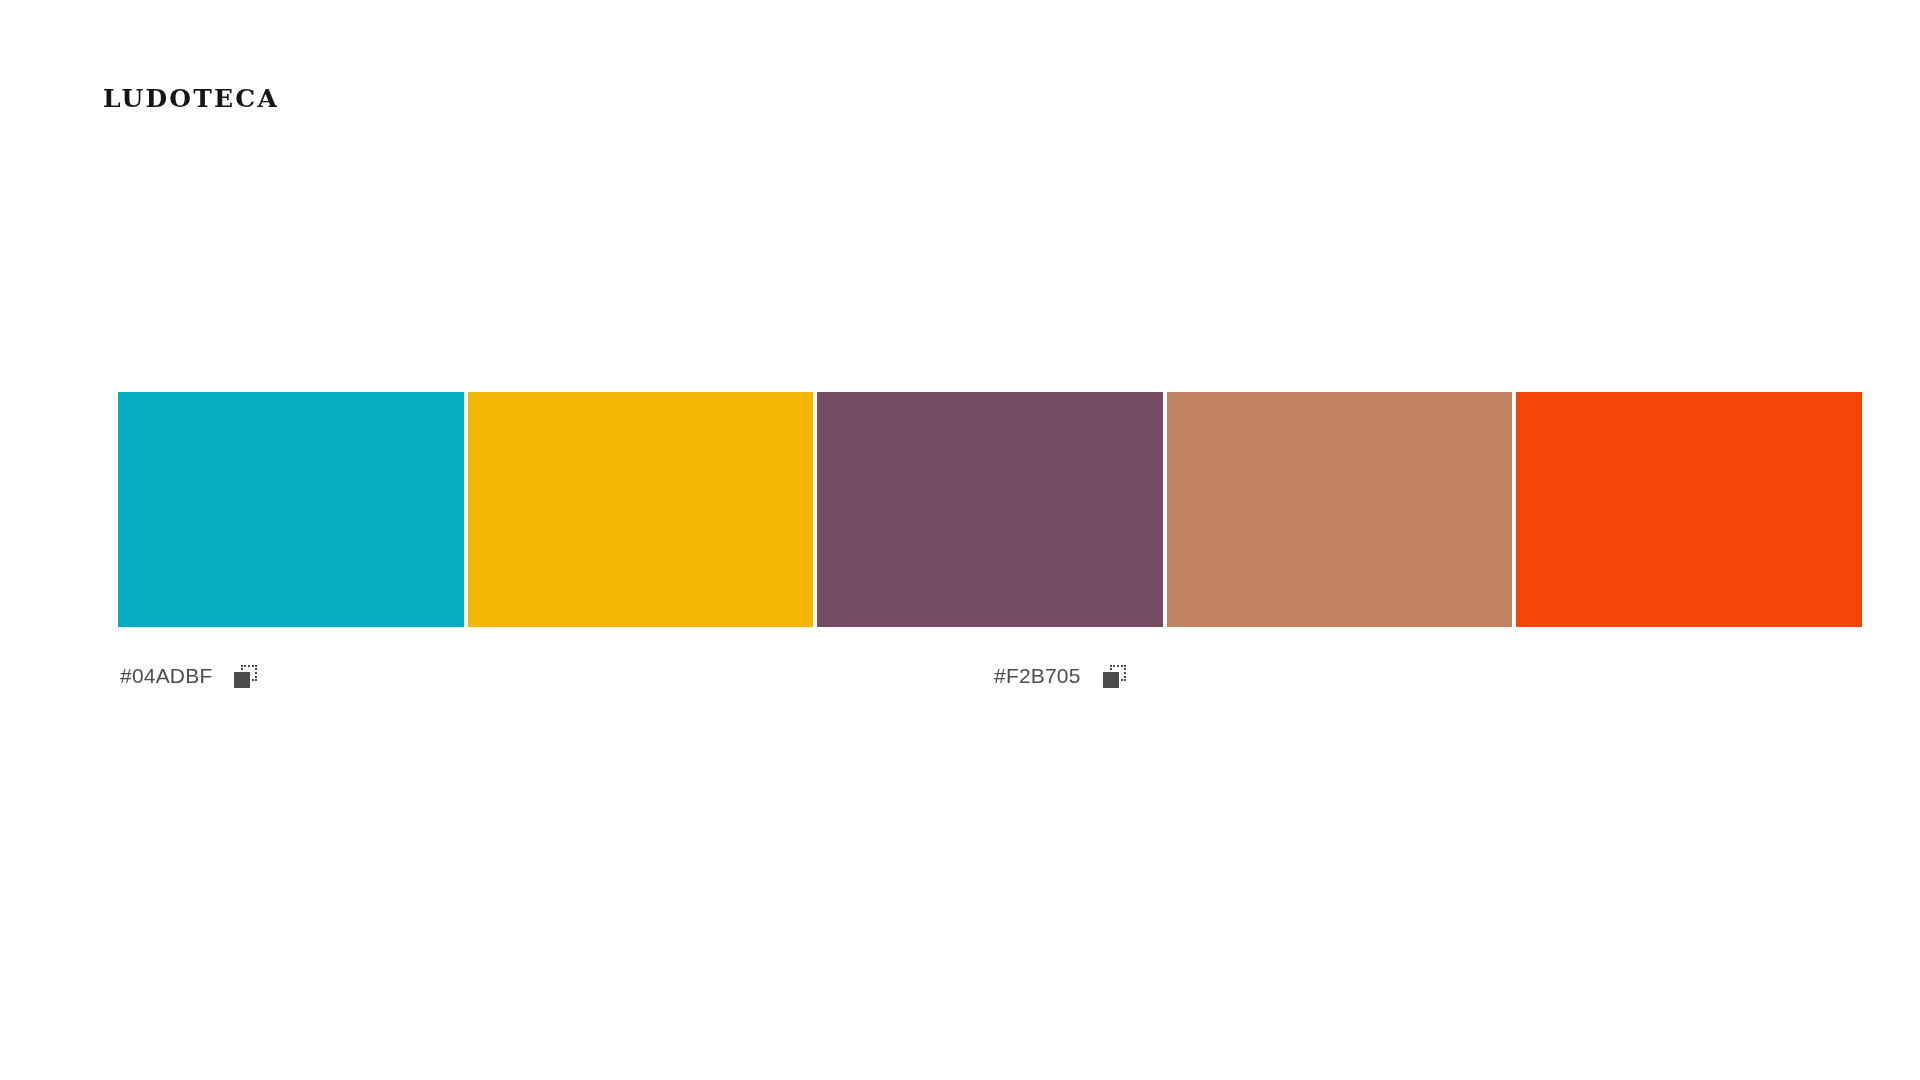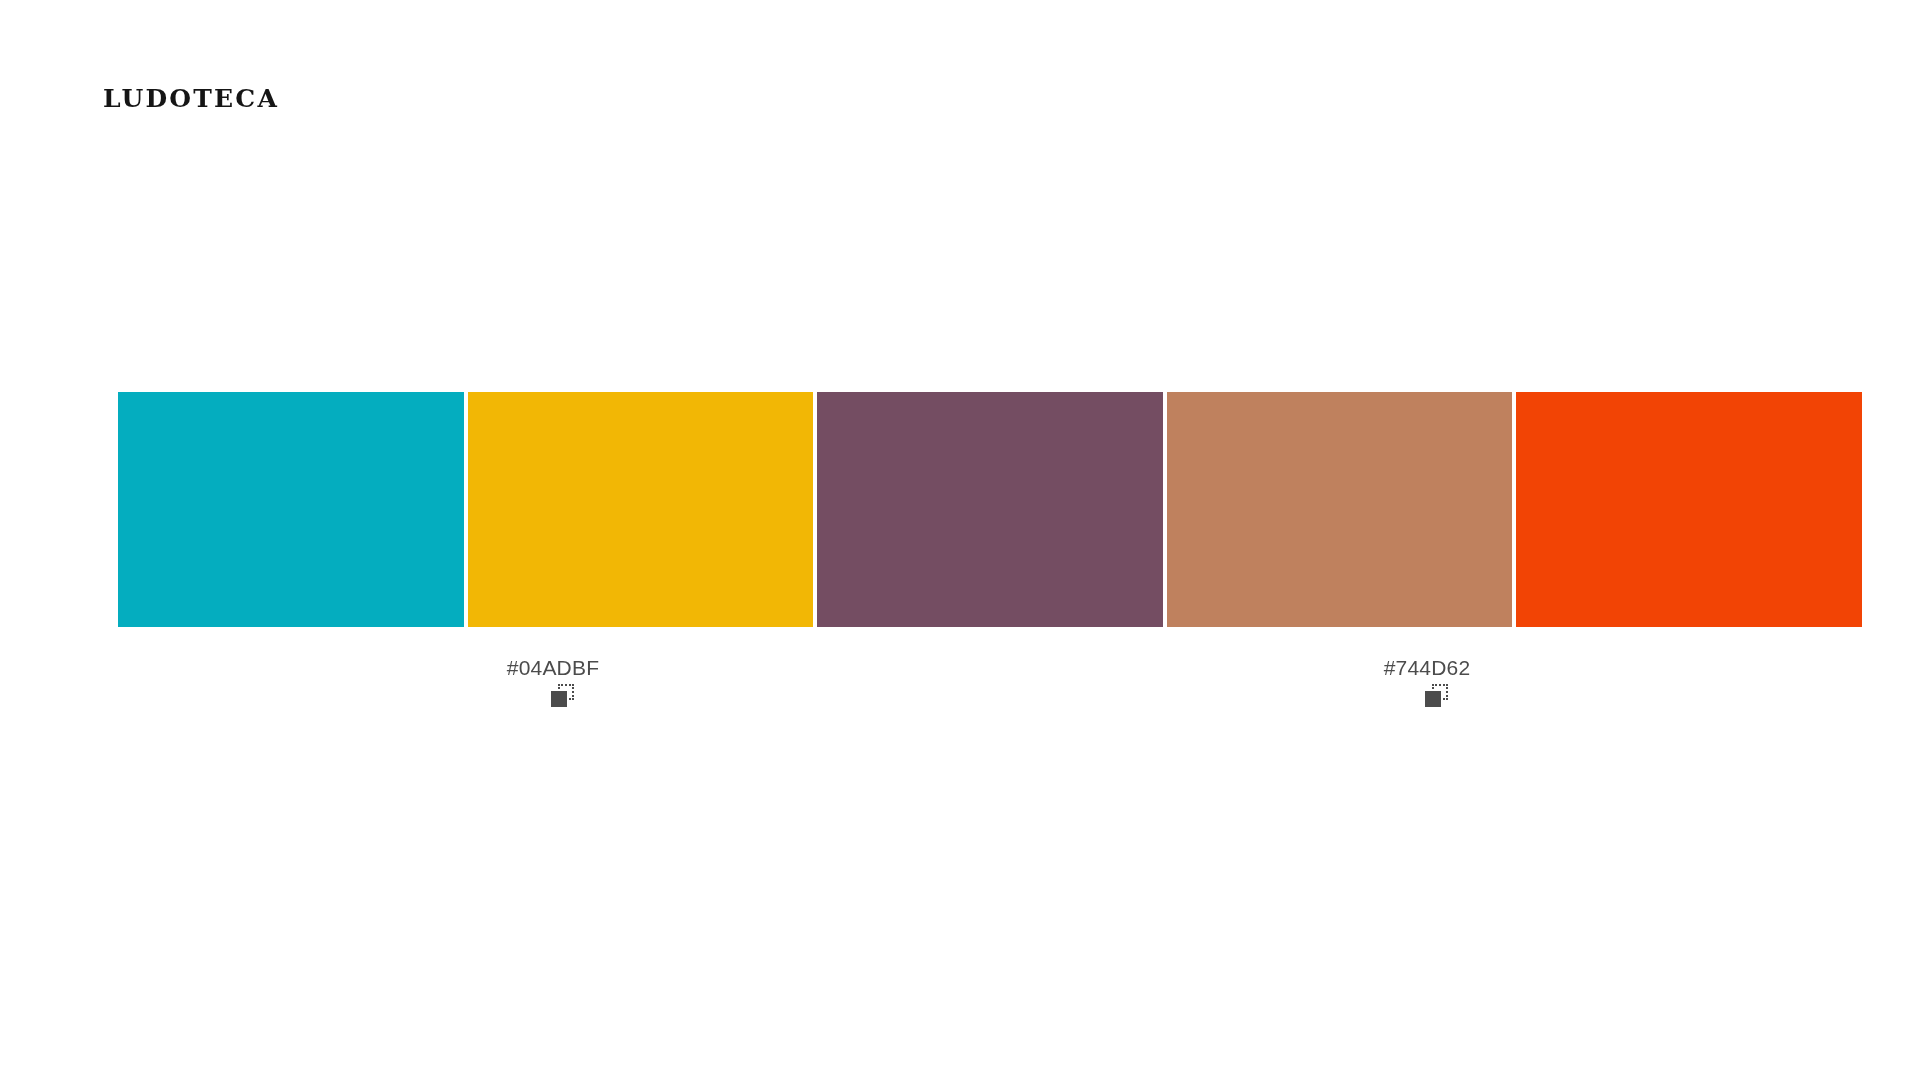--- a/index.html
+++ b/index.html
@@ -61,21 +61,21 @@
     top: 645px;
     width: 1748px;
     height: 40px;
     display: flex;
     flex-direction: row;
   }
 
   .label-cell {
     flex: 1 1 0;
     display: flex;
-    flex-direction: column;
+    flex-direction: row;
     align-items: center;
     height: 40px;
   }
 
   .hex-text {
     font-family: "Liberation Sans", sans-serif;
     font-size: 21px;
     font-weight: 400;
     letter-spacing: 0.2px;
     color: #4c4c4c;
@@ -130,26 +130,26 @@
   <div class="label-row">
 
     <div class="label-cell">
       <span class="hex-text">#04ADBF</span>
       <span class="copy-icon">
         <span class="sq-back"></span>
         <span class="sq-front"></span>
       </span>
     </div>
 
-
     <div class="label-cell">
-      <span class="hex-text">#744D62</span>
+      <span class="hex-text">#F2B705</span>
       <span class="copy-icon">
         <span class="sq-back"></span>
         <span class="sq-front"></span>
       </span>
     </div>
 
 
 
+
   </div>
 
 </div>
 
 </body></html>

